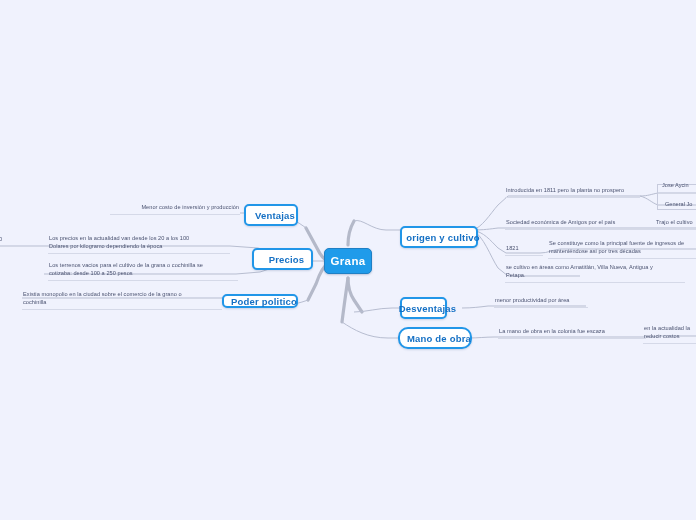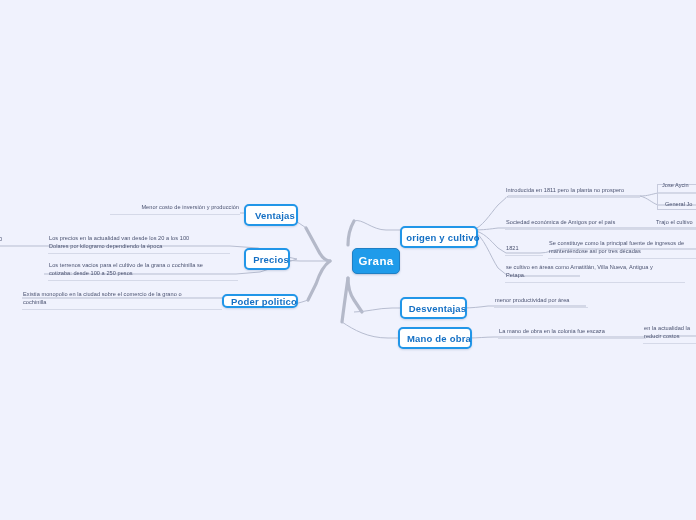--- a/index.html
+++ b/index.html
@@ -138,45 +138,45 @@
       <path d="M640 196 C 648 198, 652 203, 658 205 L 696 205"></path>
 
       <path d="M462 308 C 472 308, 480 307, 488 306 L 496 306 L 586 306"></path>
 
       <path d="M468 338 C 478 338, 486 337, 494 337 L 502 337 L 644 337"></path>
       <path d="M644 337 C 652 337, 656 336, 662 336 L 696 336"></path>
 
     </g>
   </svg>
 
-  <div class="node root-node" style="left:324px; top:248px; width:48px; height:26px;margin-left:28px;">
+  <div class="node root-node" style="left:324px; top:248px; width:48px; height:26px;">
     <span>Grana</span>
   </div>
 
   <div class="node branch-node" style="left:244px; top:204px; width:54px; height:22px;">
     <span>Ventajas</span>
   </div>
 
-  <div class="node branch-node" style="left:244px; top:248px; width:46px; height:22px;">
+  <div class="node branch-node" style="left:252px; top:248px; width:61px; height:22px;">
     <span>Precios</span>
   </div>
 
   <div class="node branch-node" style="left:222px; top:294px; width:76px; height:14px;">
     <span>Poder politico</span>
   </div>
 
   <div class="node branch-node" style="left:400px; top:219px; width:78px; height:22px;margin-top:7px;">
     <span>origen y cultivo</span>
   </div>
 
-  <div class="node branch-node" style="left:400px; top:297px; width:67px; height:22px;">
+  <div class="node branch-node" style="left:400px; top:297px; width:47px; height:22px;">
     <span>Desventajas</span>
   </div>
 
-  <div class="node branch-node" style="left:398px; top:327px; width:74px; height:22px;">
+  <div class="node branch-node" style="left:398px; top:327px; width:74px; height:22px;border-radius:10px;">
     <span>Mano de obra</span>
   </div>
 
   <div class="leaf align-right" style="left:110px; top:203px; width:130px; height:12px;">
     <span class="leaf-inner">Menor costo de inversión y producción</span>
   </div>
 
   <div class="leaf" style="left:48px; top:236px; width:182px; height:18px;">
     <span class="leaf-inner">
       <span>Los precios en la actualidad van desde los 20 a los 100</span><br>

